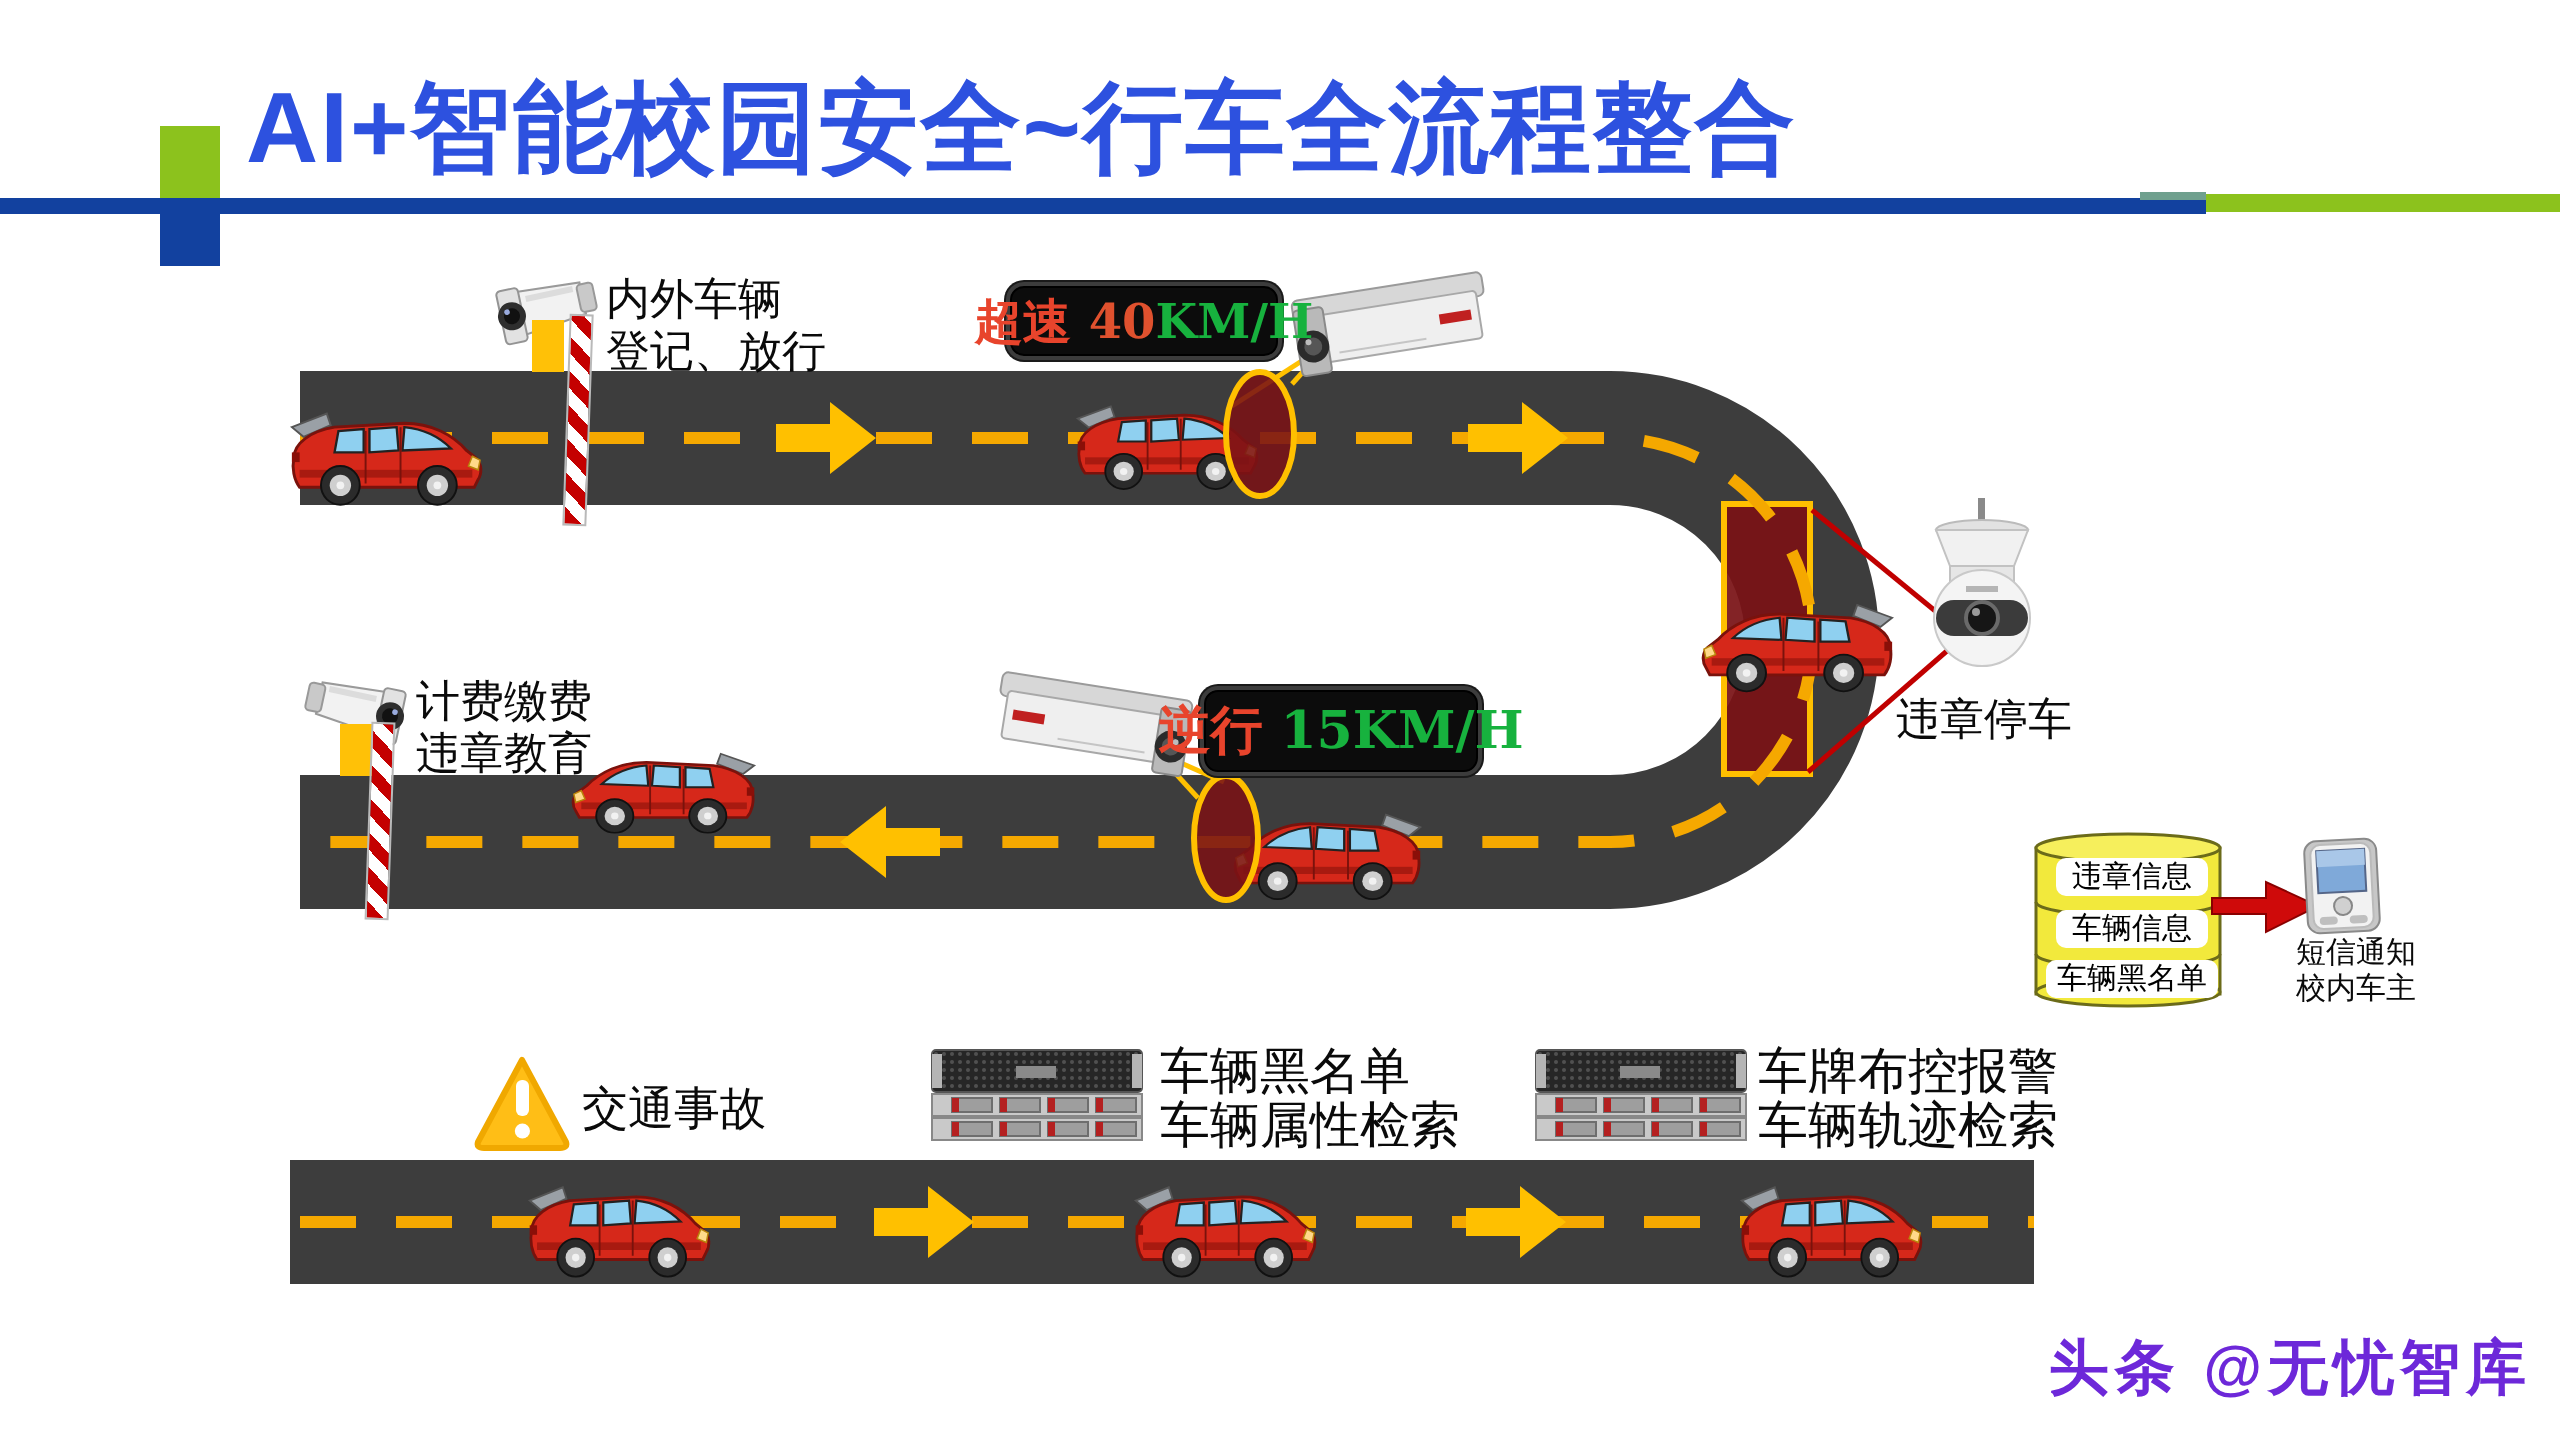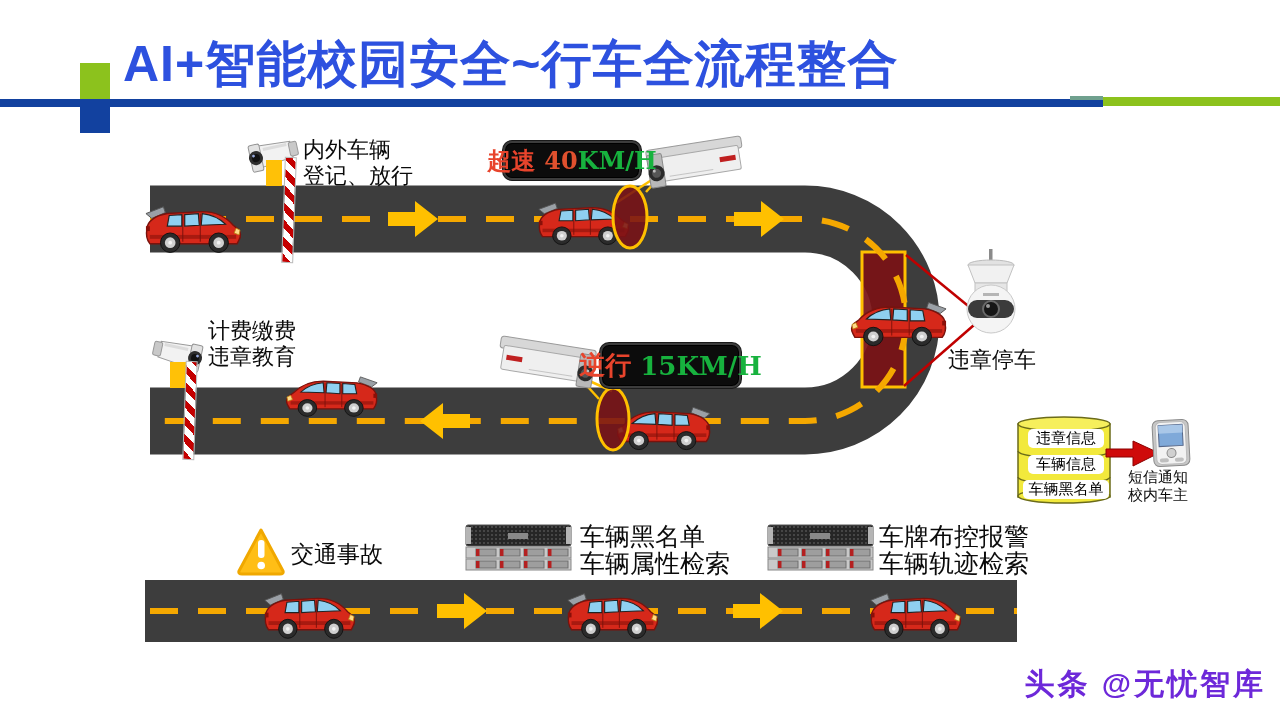--- a/index.html
+++ b/index.html
@@ -12,21 +12,21 @@
   .hdr-teal-sliver{left:1070px;top:96px;width:33px;height:4px;background:#6fa08e;}
   .hdr-green-bar{left:1103px;top:97px;width:177px;height:9px;background:#8cc21d;}
   .hdr-blue-sq{left:80px;top:107px;width:30px;height:26px;background:#12419f;}
   .page-title{left:123px;top:31px;font-size:50px;font-weight:900;letter-spacing:1px;
               color:#2d51df;white-space:nowrap;}
   
   .lbl{position:absolute;color:#0a0a0a;font-size:22px;font-weight:500;line-height:26px;white-space:nowrap;}
   .lbl span{display:block;}
   .lbl-server{font-size:25px;line-height:27px;}
   .lbl-accident{font-size:23px;}
-  .lbl-sms{font-size:15px;line-height:18px;text-align:left;width:80px;}
+  .lbl-sms{font-size:15px;line-height:18px;text-align:right;width:80px;}
   
   .sign{position:absolute;background:#0c0c0c;border:2px solid #3c3c3c;border-radius:9px;
         box-shadow:0 0 0 1px #1a1a1a, inset 0 0 0 1px #000;
         display:flex;align-items:center;justify-content:center;font-weight:bold;white-space:nowrap;}
   .sign .label{color:#e8442c;}
   .sign .speed{font-family:"DejaVu Serif",serif;margin-left:9px;}
   .sign .unit{font-family:"DejaVu Serif",serif;color:#17b23e;}
   #sign-overspeed{left:503px;top:141px;width:134px;height:35px;font-size:24px;}
   #sign-overspeed .speed{color:#e0512e;}
   #sign-wrongway{left:600px;top:343px;width:137px;height:41px;font-size:26px;}
@@ -224,21 +224,21 @@
   <div class="barrier-base" id="base1"></div>
   <div class="barrier-pole" id="pole1"></div>
   <div class="barrier-base" id="base2"></div>
   <div class="barrier-pole" id="pole2"></div>
 
   <div class="lbl" style="left:303px;top:137px;">
     <span>内外车辆</span>
     <span>登记、放行</span>
   </div>
 
-  <div class="lbl" style="left:208px;top:318px;">
+  <div class="lbl" style="left:208px;top:338px;">
     <span>计费缴费</span>
     <span>违章教育</span>
   </div>
 
   <div class="sign" id="sign-overspeed">
     <span class="label">超速</span>
     <span class="speed">40</span>
     <span class="unit">KM/H</span>
   </div>
 

